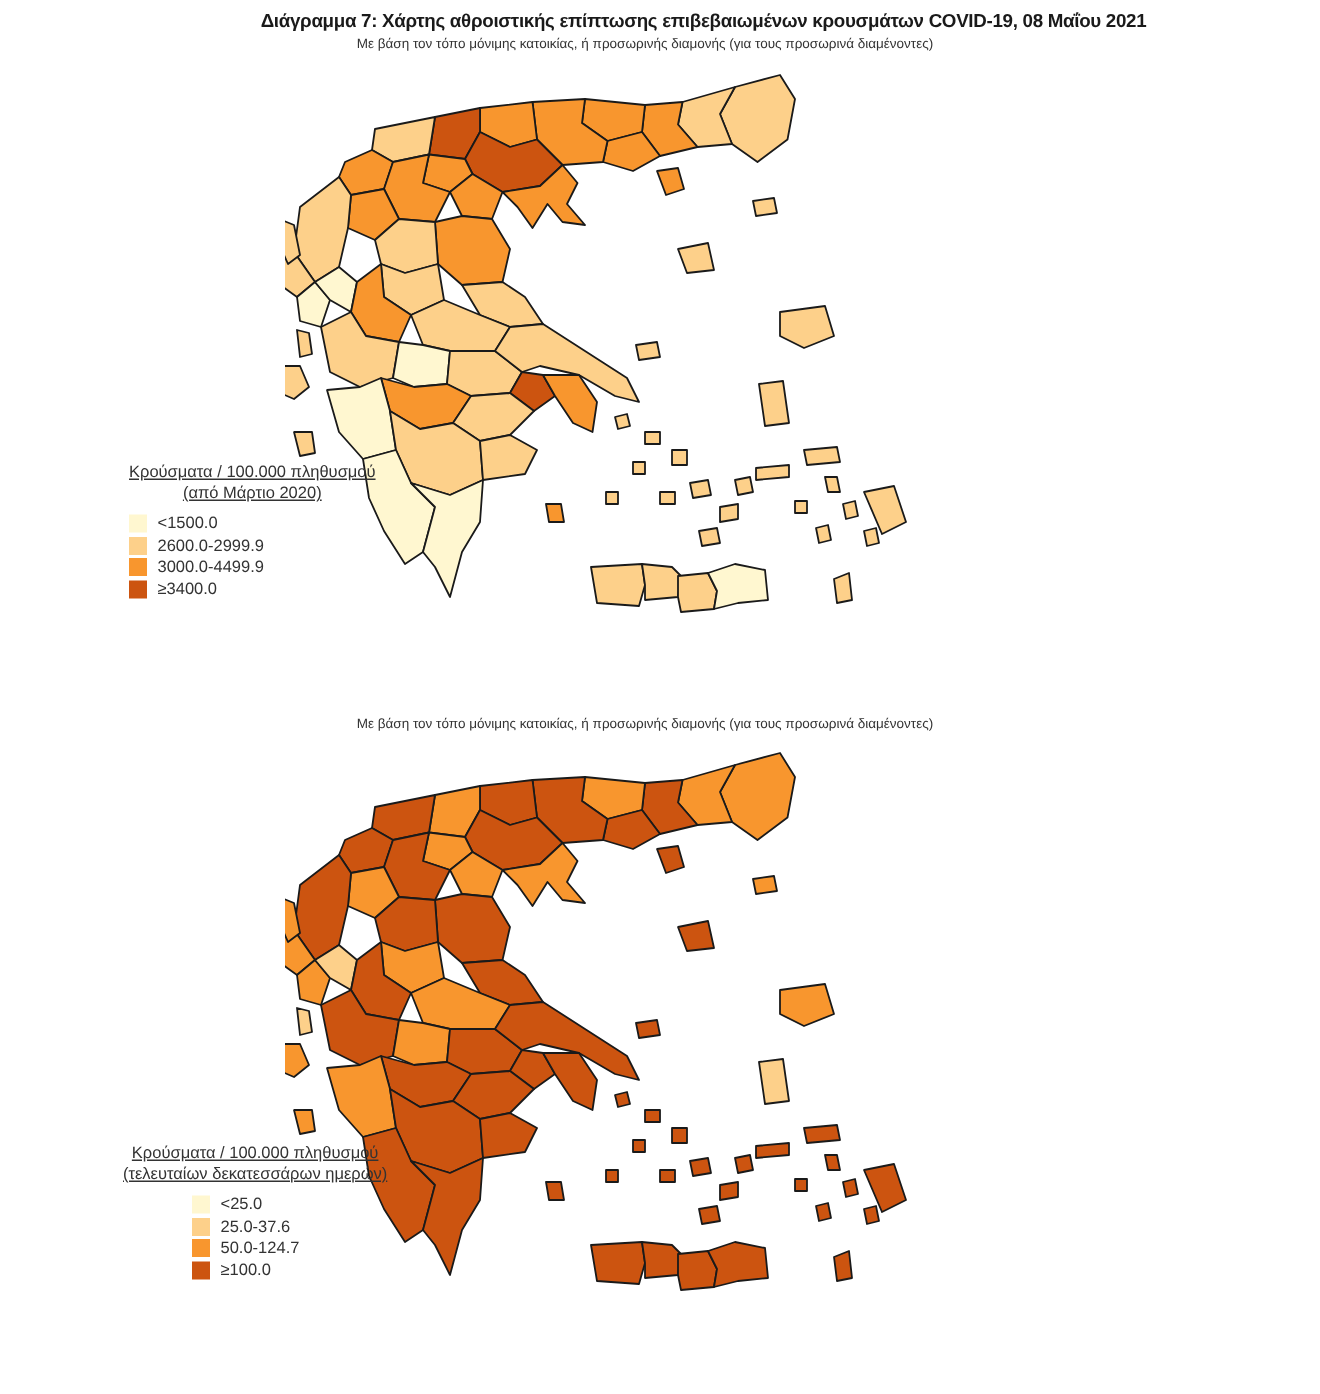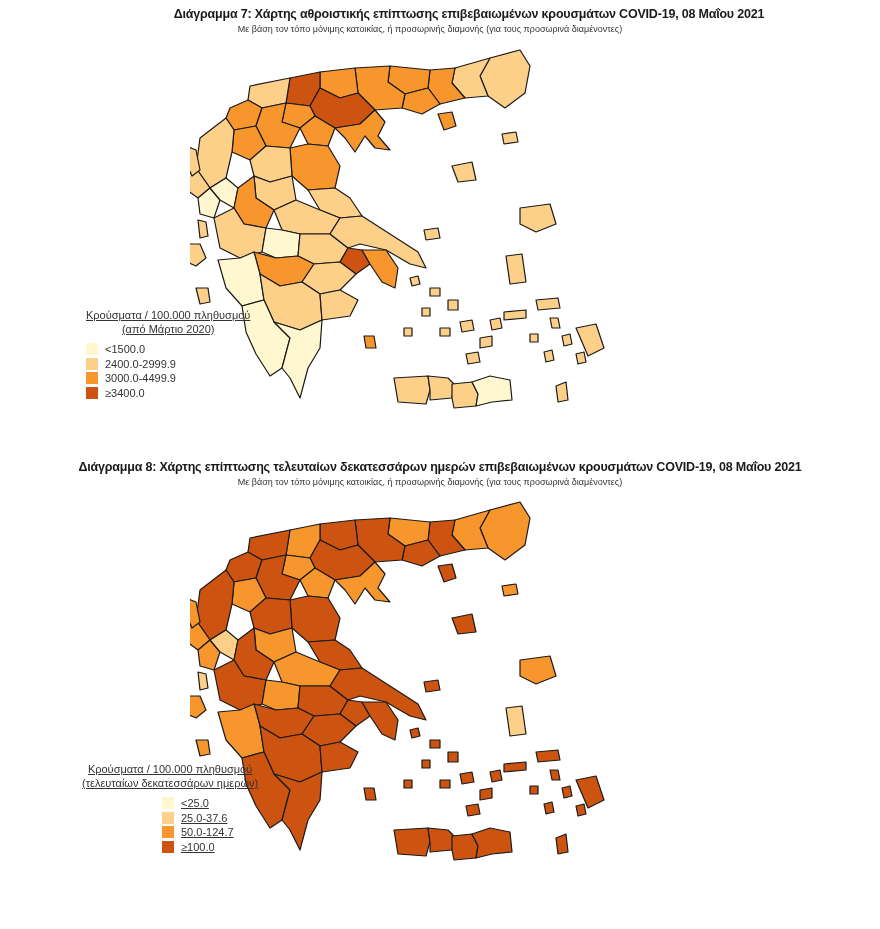--- a/index.html
+++ b/index.html
@@ -15,21 +15,21 @@
   .fig8 .subtitle{top:22px;left:-10px;}
   .map{position:absolute;}
   .fig7 .map{left:190px;top:38px;width:560px;height:400px;}
   .fig8 .map{left:190px;top:25px;width:560px;height:420px;}
   .legend{position:absolute;font-size:11px;color:#333;}
   .fig7 .legend{left:86px;top:308px;}
   .fig8 .legend{left:82px;top:307px;}
   .legend-title{text-align:center;line-height:14px;font-size:11px;text-decoration:underline;}
   .legend-items{margin-top:6px;}
   .fig7 .legend-items{}
-  .fig8 .legend-items{margin-left:80px;text-decoration:underline;}
+  .fig8 .legend-items{margin-left:46px;}
   .legend-item{display:flex;align-items:center;height:14.5px;}
   .swatch{width:12px;height:12px;margin-right:7px;}
   .legend-label{font-size:11px;}
   svg path, svg polygon{stroke:#1a1a1a;stroke-width:1.2;stroke-linejoin:round;}
 </style>
 </head>
 <body>
 
 <div class="figure fig7">
   <div class="title">Διάγραμμα 7: Χάρτης αθροιστικής επίπτωσης επιβεβαιωμένων κρουσμάτων COVID-19, 08 Μαΐου 2021</div>
@@ -135,36 +135,35 @@
       <div>Κρούσματα / 100.000 πληθυσμού</div>
       <div>(από Μάρτιο 2020)</div>
     </div>
     <div class="legend-items">
       <div class="legend-item">
         <span class="swatch" style="background:#fff7d0"></span>
         <span class="legend-label">&lt;1500.0</span>
       </div>
       <div class="legend-item">
         <span class="swatch" style="background:#fdd08a"></span>
-        <span class="legend-label">2400.0-2999.9</span>
+        <span class="legend-label">2600.0-2999.9</span>
       </div>
       <div class="legend-item">
         <span class="swatch" style="background:#f8962e"></span>
         <span class="legend-label">3000.0-4499.9</span>
       </div>
       <div class="legend-item">
         <span class="swatch" style="background:#cc5410"></span>
         <span class="legend-label">≥3400.0</span>
       </div>
     </div>
   </div>
 </div>
 
 <div class="figure fig8">
-  <div class="title">Διάγραμμα 8: Χάρτης επίπτωσης τελευταίων δεκατεσσάρων ημερών επιβεβαιωμένων κρουσμάτων COVID-19, 08 Μαΐου 2021</div>
   <div class="subtitle">Με βάση τον τόπο μόνιμης κατοικίας, ή προσωρινής διαμονής (για τους προσωρινά διαμένοντες)</div>
 
   <svg class="map" viewBox="0 0 560 420" width="560" height="420">
     <g transform="translate(0,10)">
 
     <path d="M300 20 L330 12 L340 28 L335 55 L315 70 L298 58 L290 38 Z" fill="#f8962e"></path>
     <path d="M265 30 L300 20 L290 38 L298 58 L275 60 L262 45 Z" fill="#f8962e"></path>
     <path d="M240 32 L265 30 L262 45 L275 60 L250 66 L238 50 Z" fill="#cc5410"></path>
     <path d="M200 28 L240 32 L238 50 L215 56 L198 44 Z" fill="#f8962e"></path>
     <path d="M215 56 L238 50 L250 66 L232 76 L212 70 Z" fill="#cc5410"></path>

